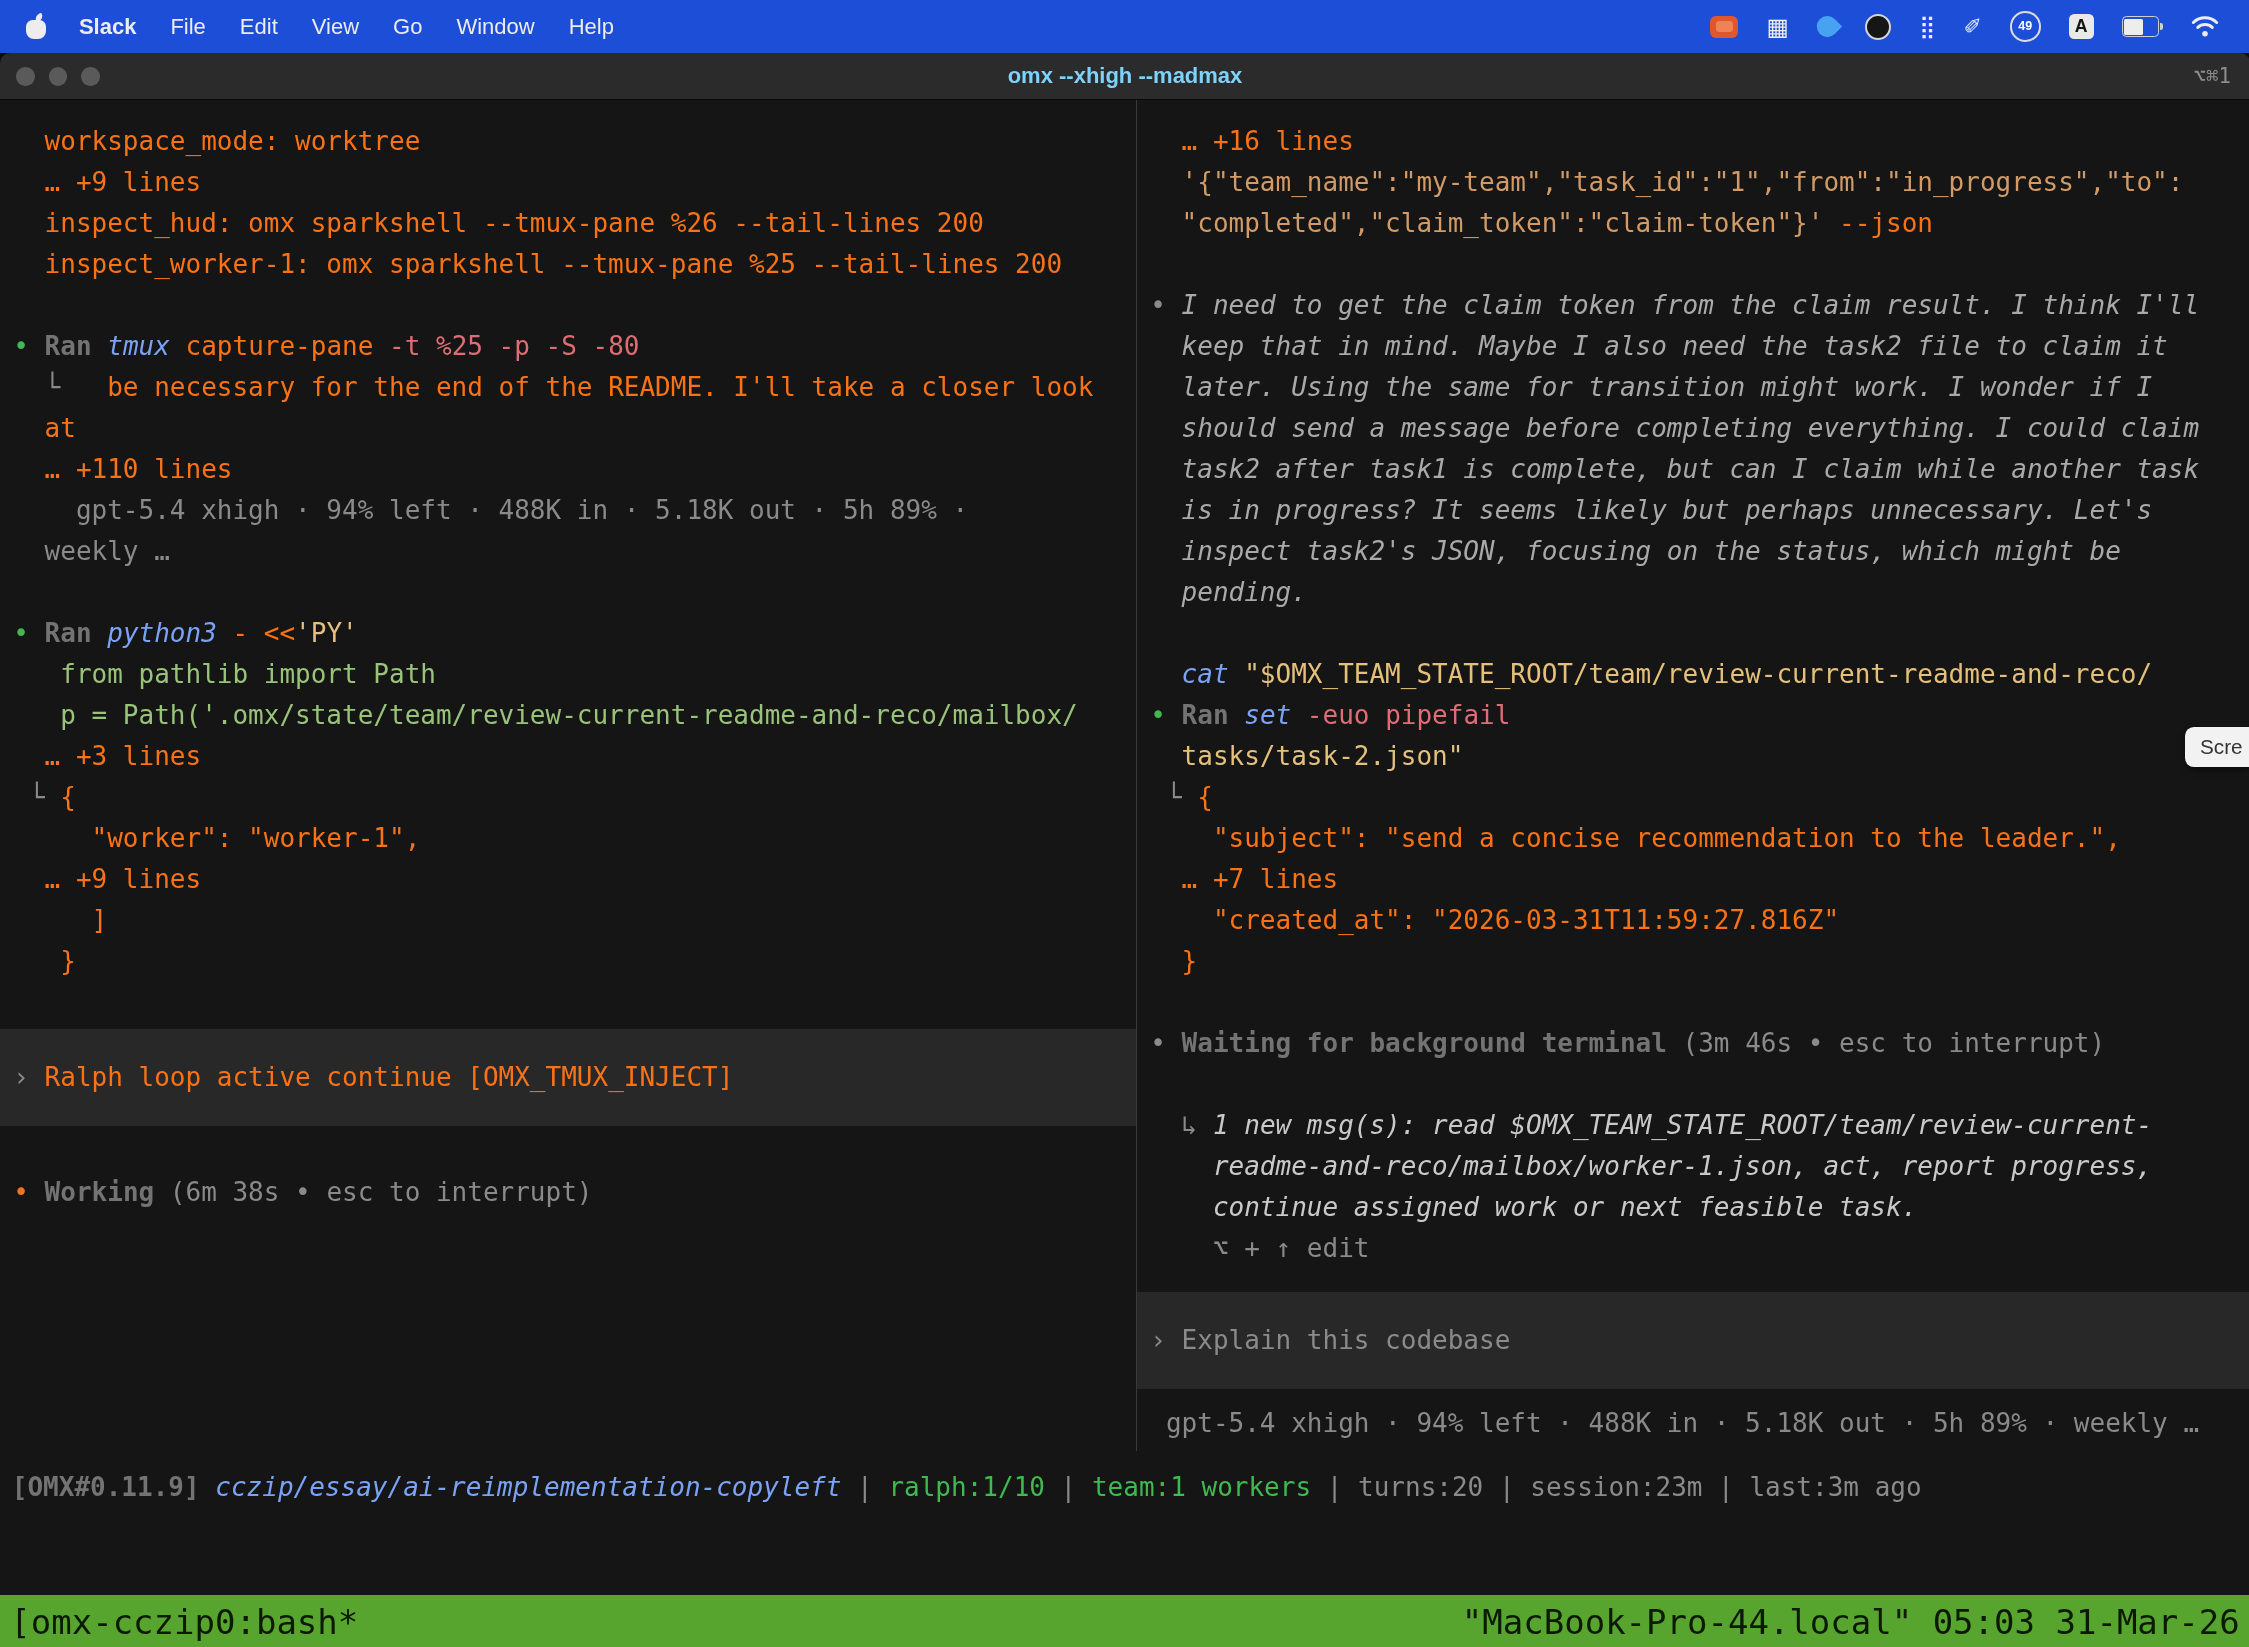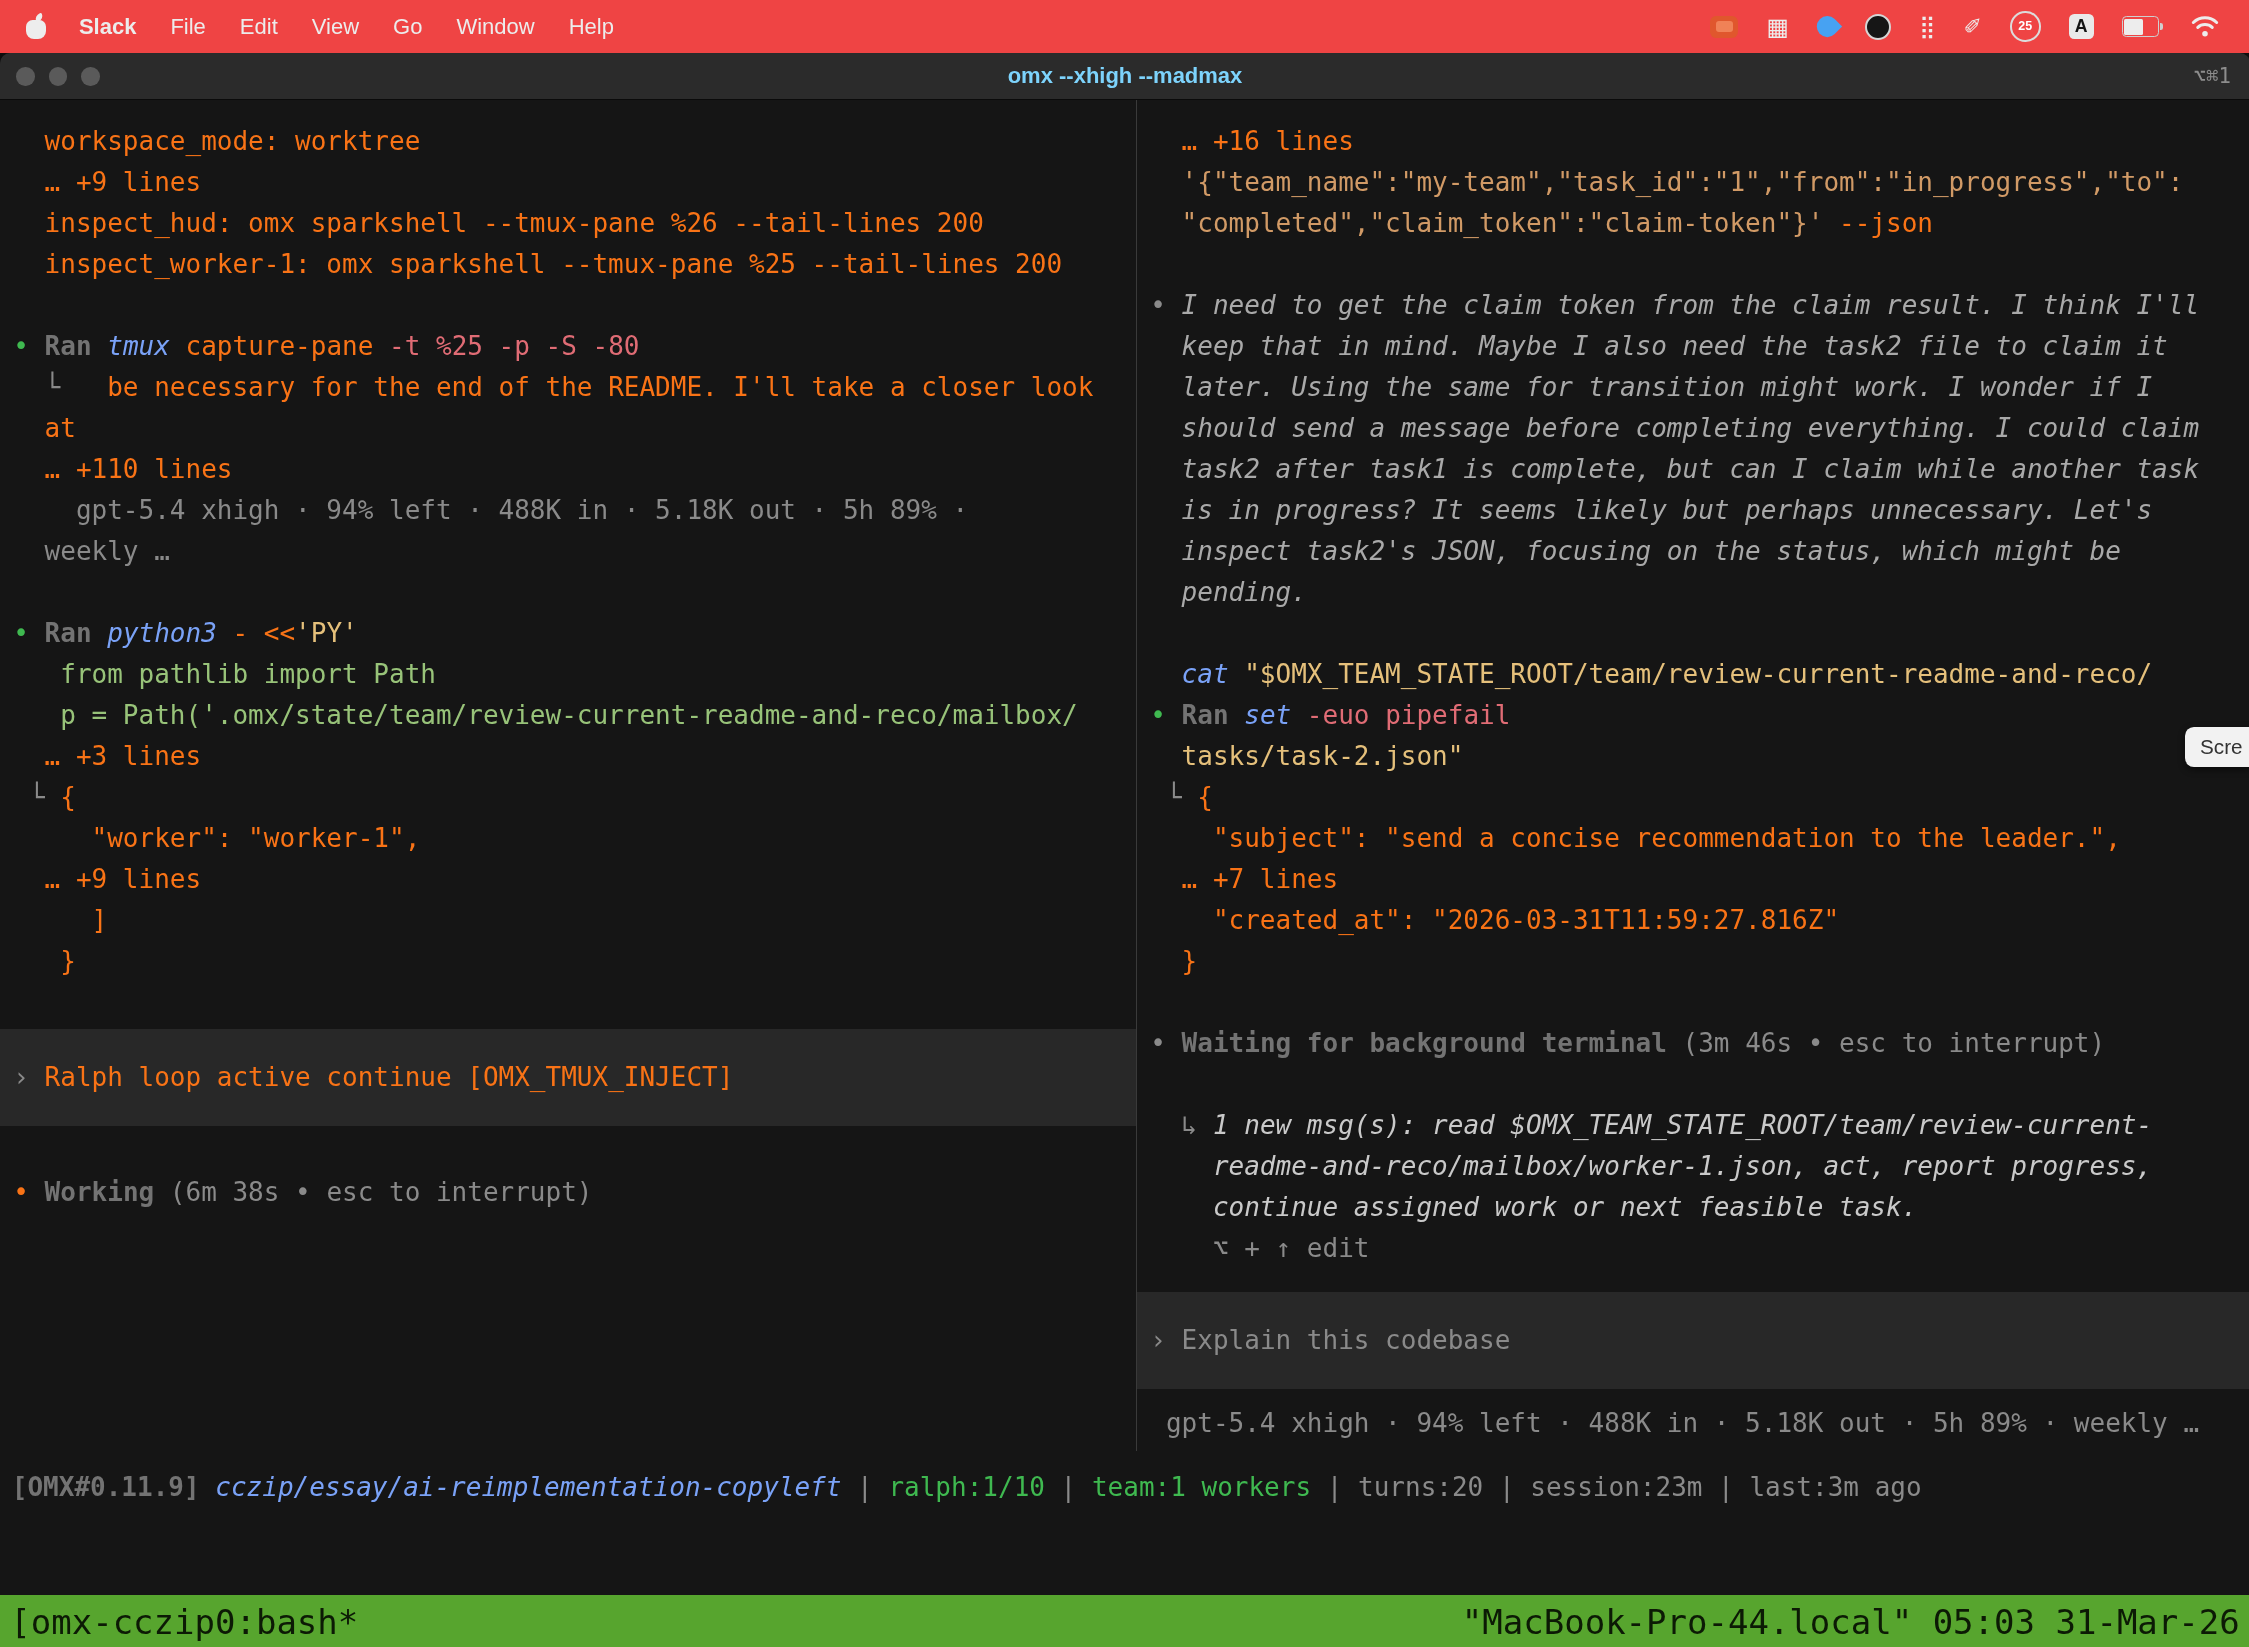--- a/index.html
+++ b/index.html
@@ -1,20 +1,20 @@
 <!DOCTYPE html>
 <html style="--accent-blue: #7aa2f7; --accent-red: #e06c75; --bullet-green: #3fb950; --code-green: #98c379; --accent-yellow: #e5c07b; --accent-amber: #d19a66; --band-bg: #282828; --tmux-green: #57a52e;font-size:11.8px"><head>
 <meta charset="utf-8">
 <style>
   html,body{margin:0;padding:0;background:#000;}
   #screen{position:relative;width:2250px;height:1648px;background:#0d0d0d;overflow:hidden;
           font-family:"DejaVu Sans Mono",monospace;}
 
   
-  .menubar{display:flex;align-items:center;height:53px;background:#ef4444;color:#ececec;
+  .menubar{display:flex;align-items:center;height:53px;background:#1d4ed8;color:#ececec;
            font-family:"Liberation Sans",sans-serif;font-size:22px;padding:0 17.7px;}
   .apple-icon{position:relative;width:22px;height:25px;margin:0 14.8px 0 7.4px;}
   .apple-icon::before{content:"";position:absolute;left:0.7px;bottom:0;width:20.7px;height:19px;
            background:#ededed;border-radius:6.6px 6.6px 8px 8px;}
   .apple-icon::after{content:"";position:absolute;top:0;left:10.3px;width:8px;height:6.6px;
            background:#ededed;border-radius:80% 20% 80% 20%;transform:rotate(-25deg);}
   .menus{display:flex;align-items:center;}
   .menu-item{margin:0 17px;cursor:default;}
   .menu-item.bold{font-weight:bold;}
   .mb-status{margin-left:auto;display:flex;align-items:center;gap:28px;padding-right:13.3px;}
@@ -101,21 +101,21 @@
         <span class="menu-item">Window</span>
         <span class="menu-item">Help</span>
       </div>
     <div class="mb-status">
         <span class="mb-icon screen-recording-icon"></span>
         <span class="mb-icon grid-icon">▦</span>
         <span class="mb-icon swift-icon"></span>
         <span class="mb-icon circle-app-icon"></span>
         <span class="mb-icon dots-grid-icon">⣿</span>
         <span class="mb-icon pen-icon">✐</span>
-        <span class="mb-icon battery-gauge-badge">25</span>
+        <span class="mb-icon battery-gauge-badge">49</span>
         <span class="mb-icon input-source-icon">A</span>
         <span class="mb-icon battery-icon">
           <span class="batt-body">
             <span class="batt-fill"></span>
           </span>
           <span class="batt-tip"></span>
         </span>
         <span class="mb-icon wifi-icon">
           <svg width="28" height="21.4" viewBox="0 0 24 18">
             <circle cx="12" cy="15" r="2.4" fill="#ededed"></circle>

